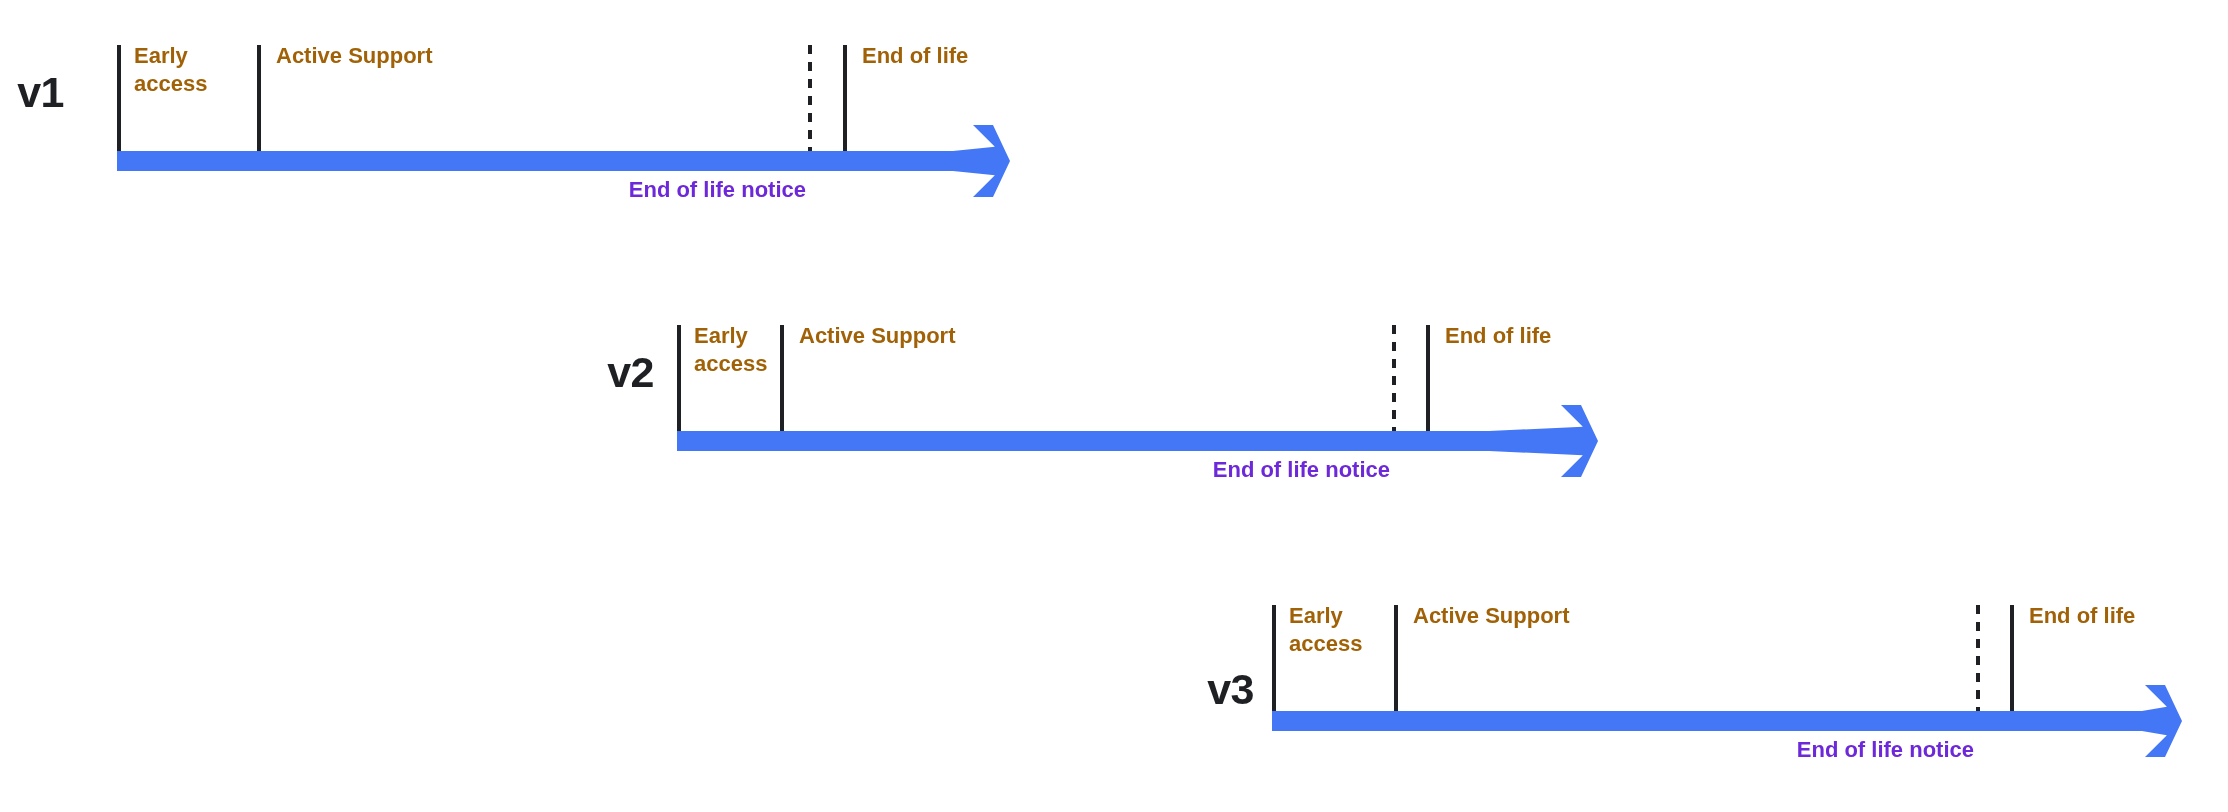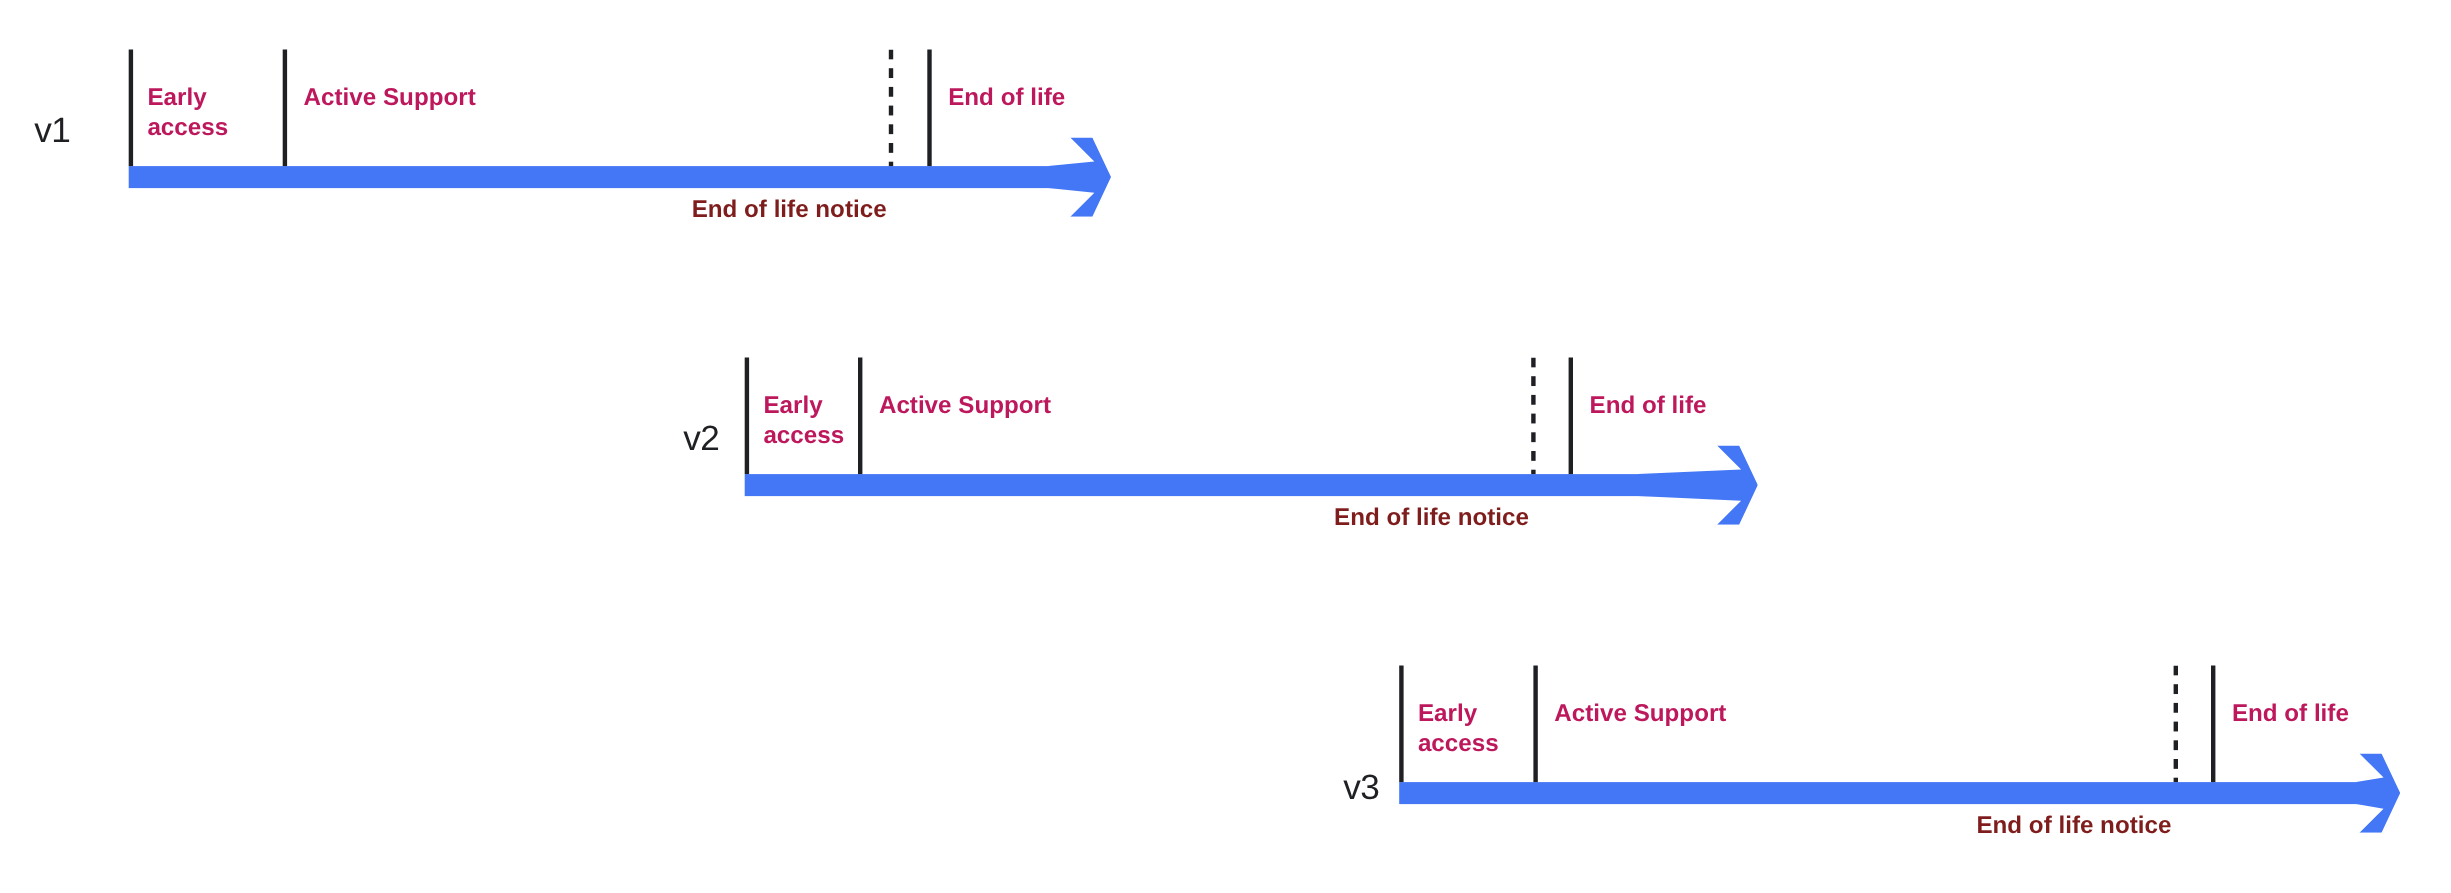--- a/index.html
+++ b/index.html
@@ -26,28 +26,27 @@
     position: absolute;
     left: 0;
     top: 0;
     width: 2228px;
     height: 0;
   }
 
   
   .version-label {
     position: absolute;
-    font-size: 32px;
-    font-weight: normal;
+    font-size: 43px;
+    font-weight: bold;
     color: #1f2023;
     letter-spacing: -0.5px;
     line-height: 1;
     white-space: nowrap;
     text-align: right;
-    margin-top: 31px;
   }
 
   
   .track-bar {
     position: absolute;
     height: 20px;
     background: #4477f6;
   }
 
   
@@ -70,32 +69,31 @@
         transparent 9px, transparent 17px);
     background-size: 4px 17px;
     background-repeat: repeat-y;
   }
 
   
   .phase-label {
     position: absolute;
     font-size: 22px;
     font-weight: bold;
-    color: #be185d;
+    color: #a16207;
     line-height: 28px;
     white-space: pre-line;
-    margin-top: 32px;
   }
 
   
   .notice-label {
     position: absolute;
     font-size: 22px;
     font-weight: bold;
-    color: #7f1d1d;
+    color: #6d28d9;
     line-height: 1;
     white-space: nowrap;
     text-align: right;
   }
 </style>
 </head>
 <body>
 
 <div id="diagram" style="width: 2228px; height: 812px; background: rgb(255, 255, 255);">
     <div class="timeline-row">

